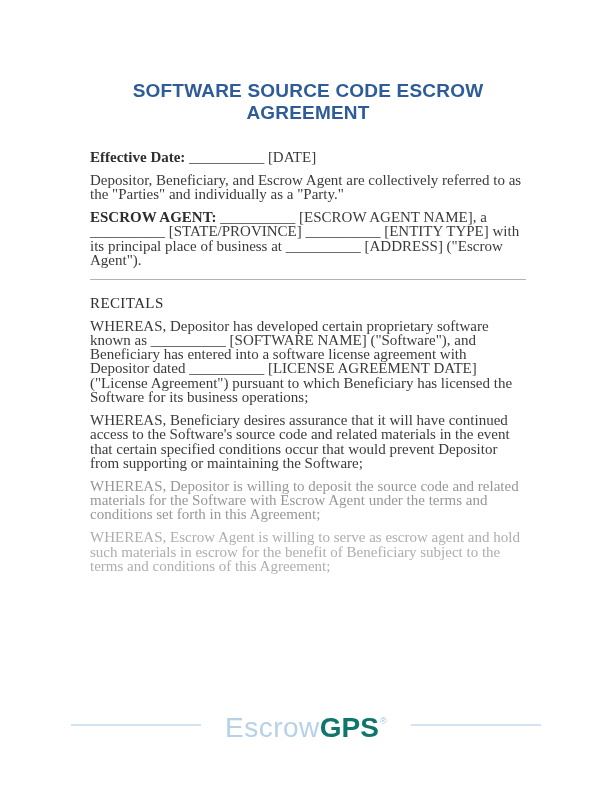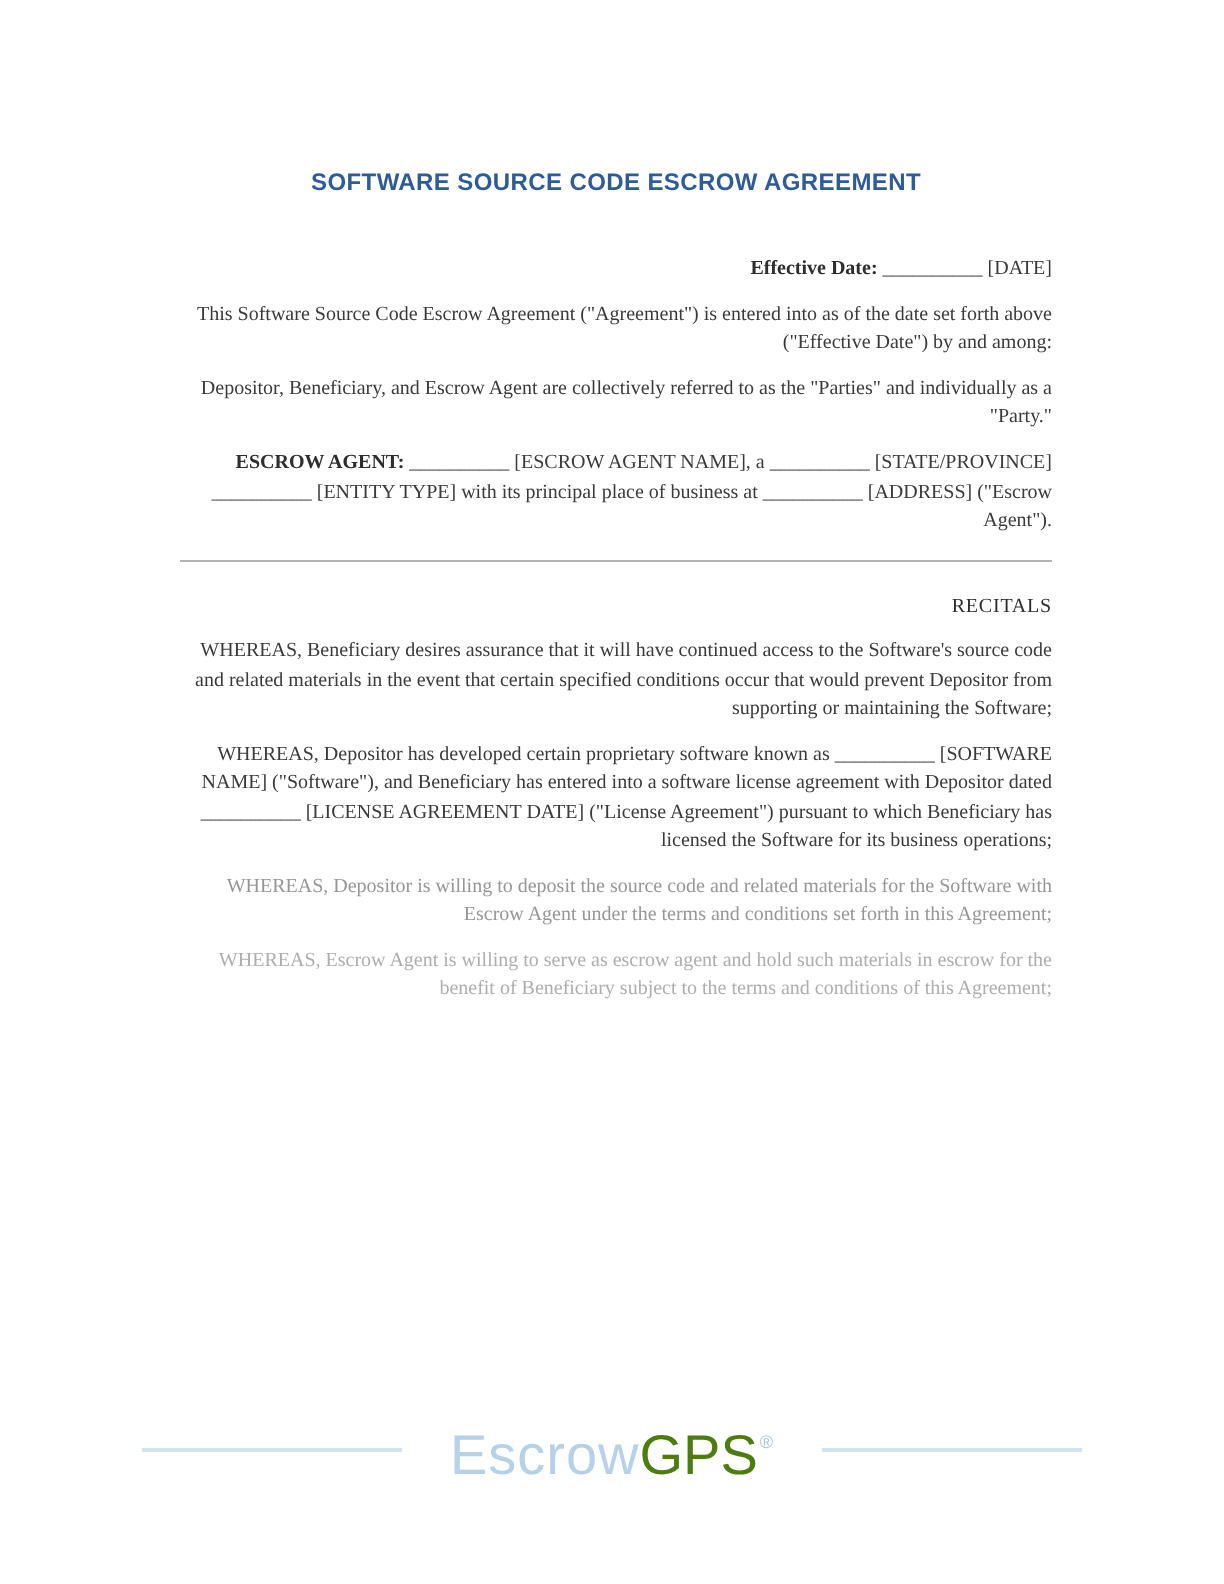--- a/index.html
+++ b/index.html
@@ -14,32 +14,31 @@
   }
   .content {
     position: absolute;
     left: 90px;
     top: 80px;
     width: 436px;
   }
   .doc-title {
     font-family: "Liberation Sans", sans-serif;
     font-weight: 700;
-    font-size: 12px;
+    font-size: 19px;
     line-height: 22px;
     color: #2e5c99;
     text-align: center;
     letter-spacing: 0.2px;
     margin: 0 0 26px 0;
   }
   .content p {
     margin: 0 0 8.6px 0;
-    font-size: 10px;
+    font-size: 15px;
     line-height: 14.3px;
-    text-align: right;
   }
   .content b { color: #2e2e2e; }
   .divider {
     border: none;
     border-top: 1px solid #b3b3b3;
     margin: 12px 0 16px 0;
   }
   .recitals-heading {
     font-weight: 400;
     color: #2e2e2e;
@@ -76,55 +75,54 @@
   .brand {
     font-family: "Liberation Sans", sans-serif;
     font-size: 28px;
     line-height: 40px;
     font-weight: 400;
     color: #b6d1e8;
     letter-spacing: 0.5px;
     white-space: nowrap;
   }
   .brand-bold {
-    font-weight: 400;
-    color: #4d7c0f;
+    font-weight: 700;
+    color: #0f766e;
     letter-spacing: 0;
   }
   .brand-reg {
     font-size: 9px;
     color: #a3c6e0;
     vertical-align: 13px;
     margin-left: 1px;
   }
 </style>
 </head>
 <body>
 
 <div class="page">
   <div class="content">
 
     <h1 class="doc-title">SOFTWARE SOURCE CODE ESCROW AGREEMENT</h1>
 
     <p><b>Effective Date:</b><span> __________ [DATE]</span></p>
 
-    <p>This Software Source Code Escrow Agreement ("Agreement") is entered into as of the date set forth above ("Effective Date") by and among:</p>
 
 
 
     <p>Depositor, Beneficiary, and Escrow Agent are collectively referred to as the "Parties" and individually as a "Party."</p>
 
     <p><b>ESCROW AGENT:</b><span> __________ [ESCROW AGENT NAME], a __________ [STATE/PROVINCE] __________ [ENTITY TYPE] with its principal place of business at __________ [ADDRESS] ("Escrow Agent").</span></p>
 
     <hr class="divider">
 
     <p class="recitals-heading">RECITALS</p>
 
+    <p>WHEREAS, Depositor has developed certain proprietary software known as __________ [SOFTWARE NAME] ("Software"), and Beneficiary has entered into a software license agreement with Depositor dated __________ [LICENSE AGREEMENT DATE] ("License Agreement") pursuant to which Beneficiary has licensed the Software for its business operations;</p>
     <p>WHEREAS, Beneficiary desires assurance that it will have continued access to the Software's source code and related materials in the event that certain specified conditions occur that would prevent Depositor from supporting or maintaining the Software;</p>
-    <p>WHEREAS, Depositor has developed certain proprietary software known as __________ [SOFTWARE NAME] ("Software"), and Beneficiary has entered into a software license agreement with Depositor dated __________ [LICENSE AGREEMENT DATE] ("License Agreement") pursuant to which Beneficiary has licensed the Software for its business operations;</p>
     <p class="fade-1">WHEREAS, Depositor is willing to deposit the source code and related materials for the Software with Escrow Agent under the terms and conditions set forth in this Agreement;</p>
     <p class="fade-2">WHEREAS, Escrow Agent is willing to serve as escrow agent and hold such materials in escrow for the benefit of Beneficiary subject to the terms and conditions of this Agreement;</p>
 
   </div>
 
   <div class="footer">
     <div class="footer-rule"></div>
     <div class="brand"><span>Escrow</span><span class="brand-bold">GPS</span><span class="brand-reg">®</span></div>
     <div class="footer-rule"></div>
   </div>

